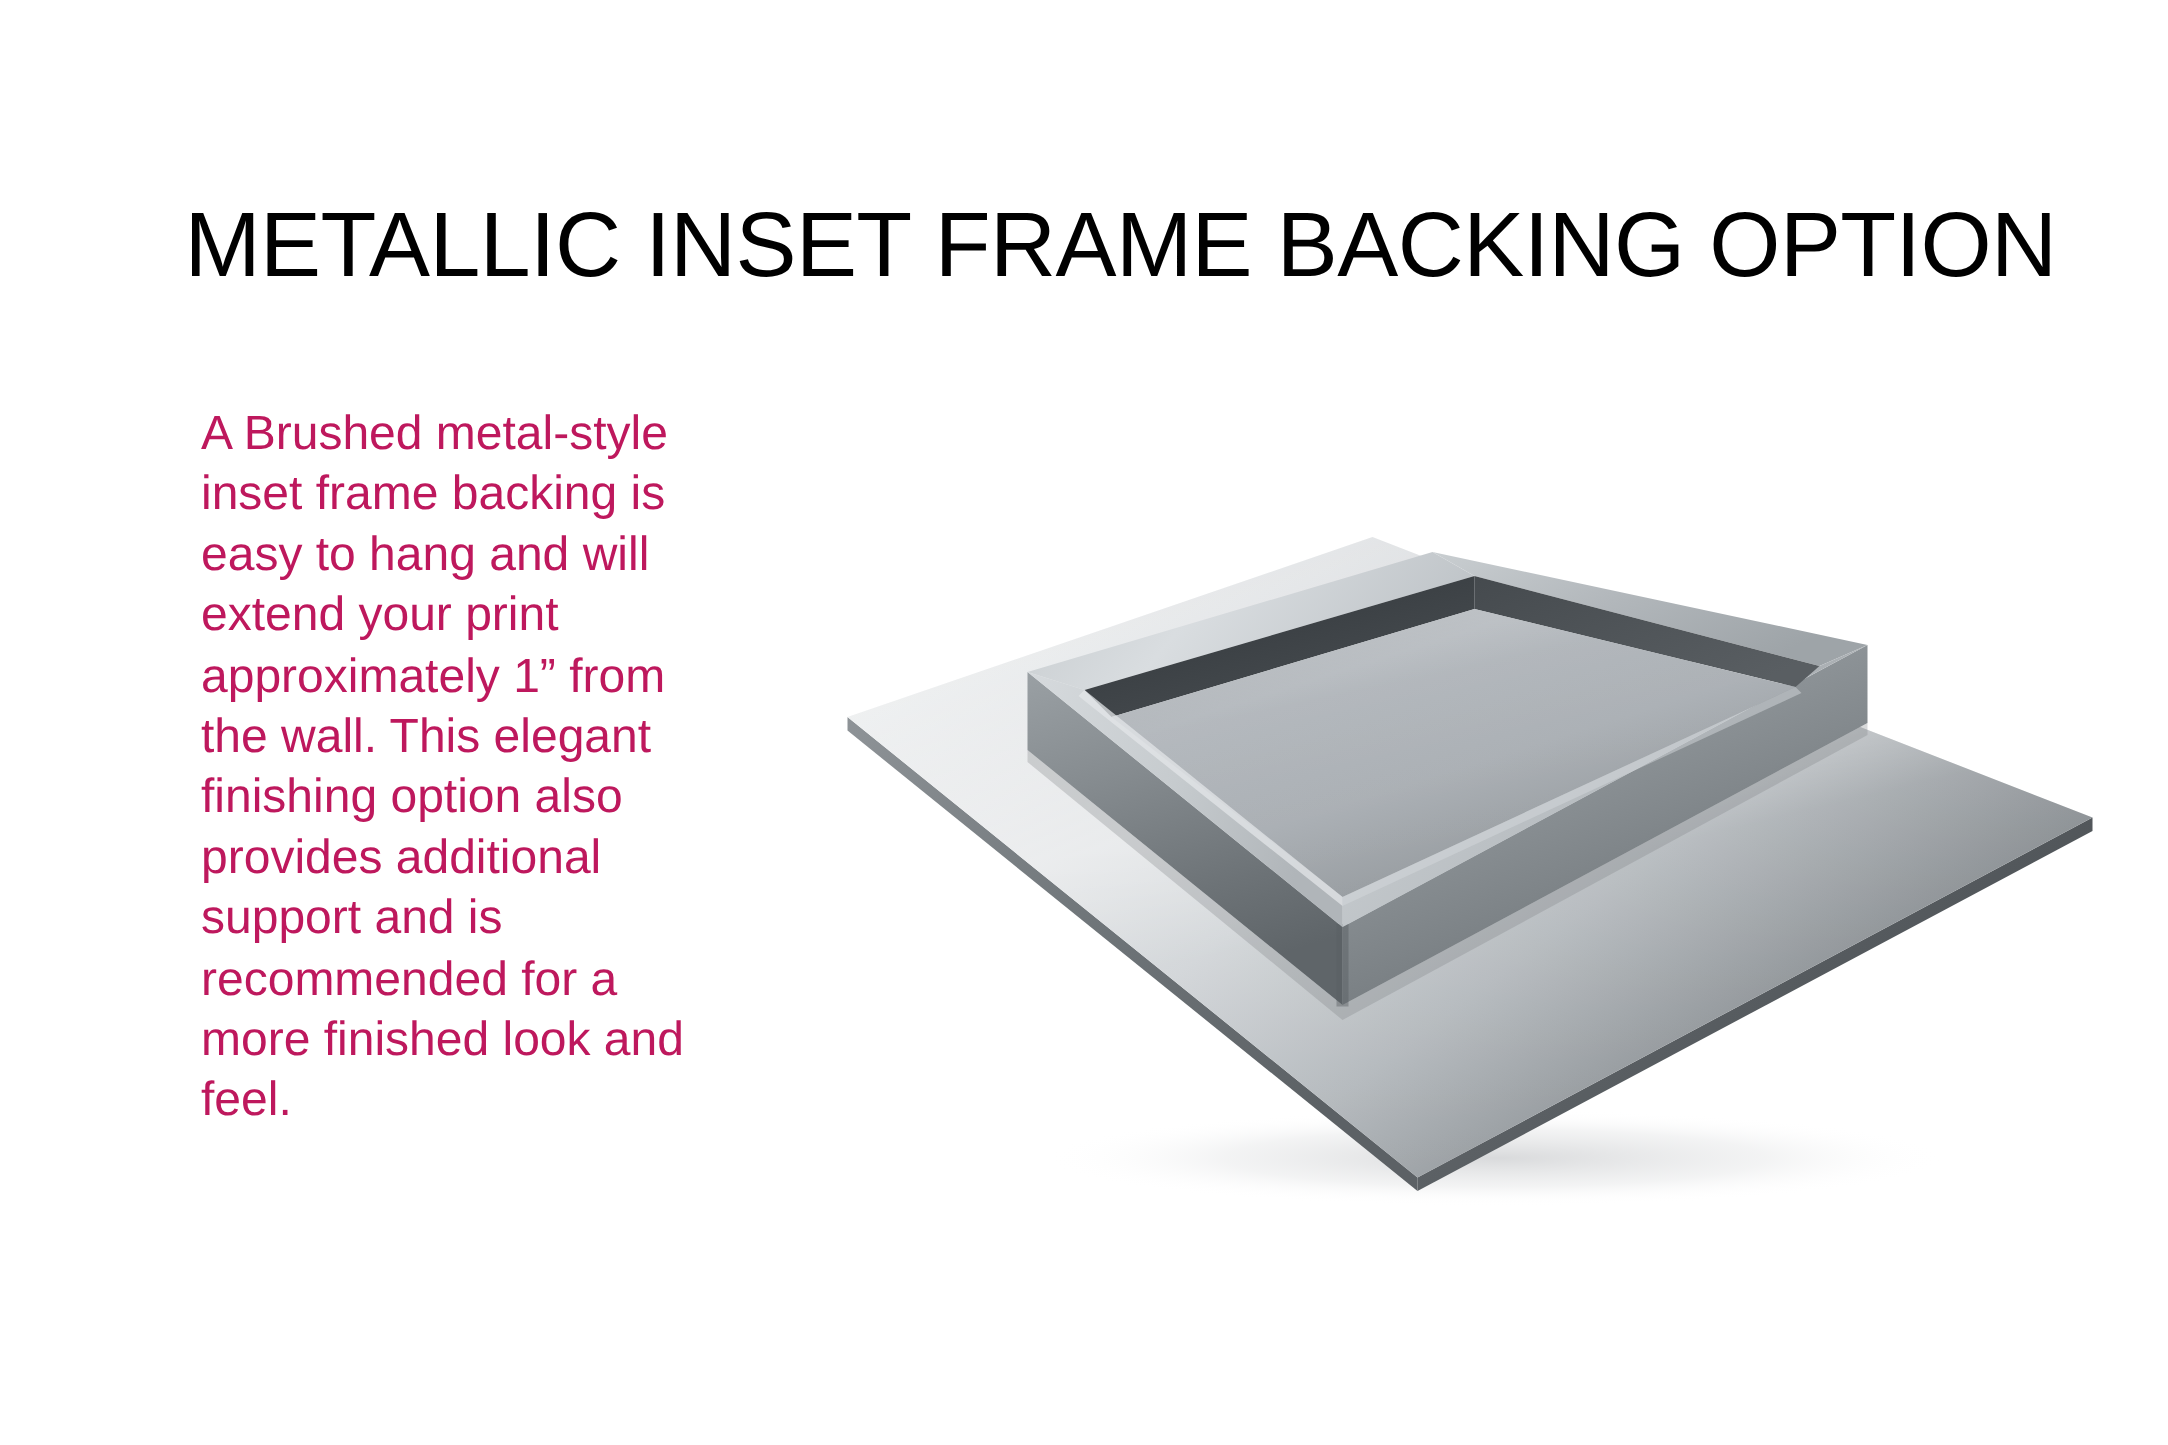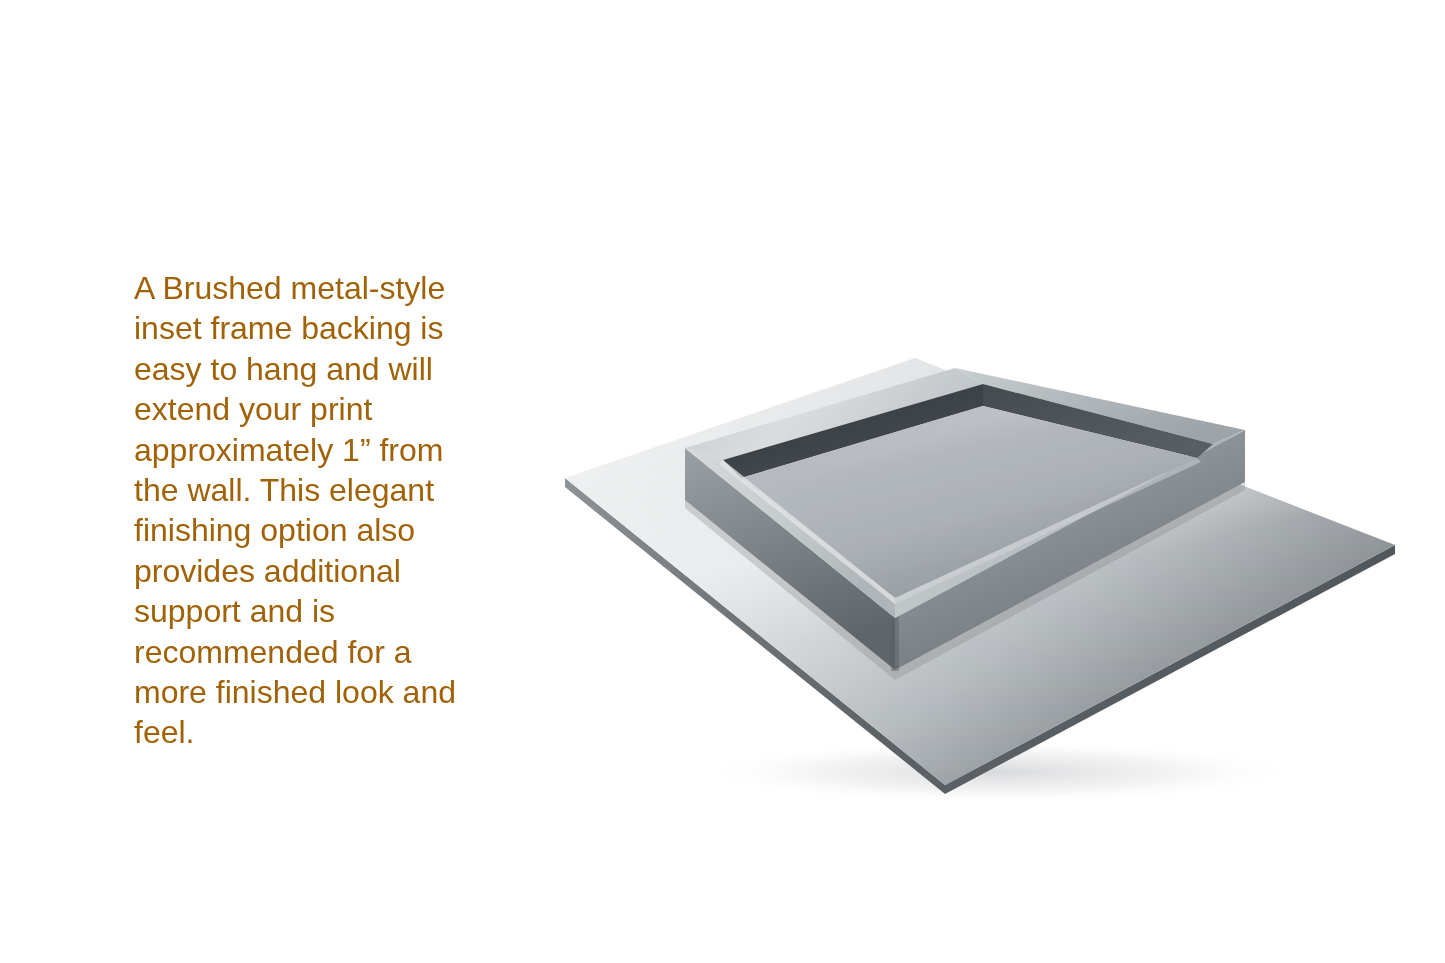--- a/index.html
+++ b/index.html
@@ -35,21 +35,21 @@
   }
 
   
   #body-copy {
     position: absolute;
     left: 134px;
     top: 268px;
     width: 348px;
     font-size: 32px;
     line-height: 40.4px;
-    color: #a16207;
+    color: #be185d;
     font-weight: 400;
   }
 
   
   #product-figure {
     position: absolute;
     left: 545px;
     top: 340px;
     width: 880px;
     height: 480px;
@@ -58,20 +58,21 @@
     display: block;
     width: 100%;
     height: 100%;
   }
 </style>
 </head>
 <body>
 
 <div id="slide">
 
+  <h1 id="slide-title">METALLIC INSET FRAME BACKING OPTION</h1>
 
   <div id="body-copy">A Brushed metal-style inset frame backing is easy to hang and will extend your print approximately 1” from the wall. This elegant finishing option also provides additional support and is recommended for a more finished look and feel.</div>
 
   <div id="product-figure" aria-label="Brushed metal inset frame backing shown at an angle: a flat brushed aluminium backing plate with a raised rectangular inset frame box mounted on top">
     <svg viewBox="0 0 880 480" xmlns="http://www.w3.org/2000/svg" role="img">
       <defs>
 
         <linearGradient id="gPlate" x1="0.06" y1="0.18" x2="0.95" y2="0.78">
           <stop offset="0" stop-color="#eceeef"></stop>
           <stop offset="0.18" stop-color="#e2e4e6"></stop>

